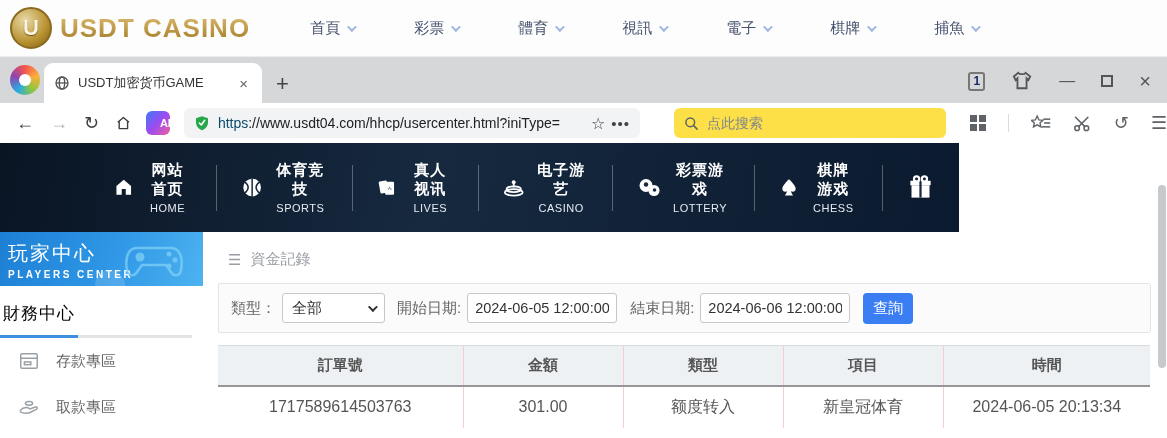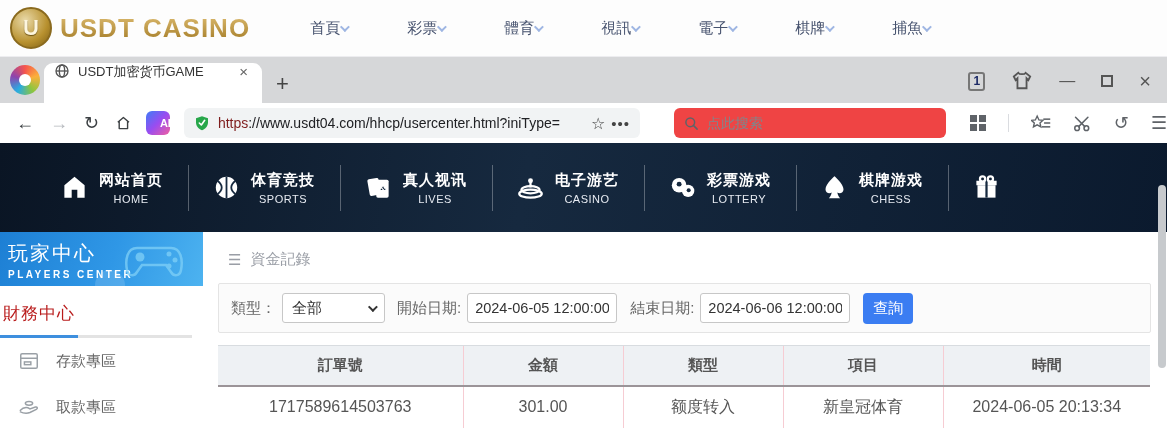--- a/index.html
+++ b/index.html
@@ -6,73 +6,73 @@
   html,body { width:1167px; height:438px; overflow:hidden; }
   body { font-family:"Liberation Sans","DejaVu Sans",sans-serif; position:relative; background:#fff; }
   .abs { position:absolute; }
 
   
   .site-topbar { left:0; top:0; width:1167px; height:57px; background:#fdfdfd; border-bottom:1px solid #ededf0; display:flex; align-items:center; }
   .brand { display:flex; align-items:center; margin-left:10px; }
   .coin { width:42px; height:42px; border-radius:50%; background:radial-gradient(circle at 35% 30%, #e9d9a8, #b8912f 60%, #7a5c14); border:2px solid #8a6a1e; display:flex; align-items:center; justify-content:center; color:#fdf6df; font-weight:bold; font-size:22px; text-shadow:0 1px 1px #6b500f; }
   .brand-text { margin-left:8px; font-size:26px; font-weight:800; letter-spacing:1px; background:linear-gradient(180deg,#d9b76b 10%,#a9822e 85%); -webkit-background-clip:text; background-clip:text; color:transparent; }
   .top-nav { display:flex; margin-left:60px; gap:60px; }
-  .top-nav-item { display:flex; align-items:center; font-size:15px; color:#46526e; cursor:pointer; }
+  .top-nav-item { display:flex; align-items:center; gap:7px; font-size:15px; color:#46526e; cursor:pointer; }
   .chev { width:7px; height:7px; border-right:2px solid #9fb6e3; border-bottom:2px solid #9fb6e3; transform:rotate(45deg) translateY(-2px); }
 
   
   .tabbar { left:0; top:57px; width:1167px; height:46px; background:#d6d7d9; display:flex; align-items:flex-end; }
   .browser-logo { width:30px; height:30px; border-radius:50%; background:conic-gradient(#f6554d,#fbb03b,#8dc63f,#29abe2,#8e44ad,#f6554d); margin:0 0 8px 10px; position:relative; }
   .browser-logo::after { content:''; position:absolute; left:9px; top:9px; width:12px; height:12px; border-radius:50%; background:#fff; }
-  .tab { width:218px; height:40px; background:#fff; border-radius:9px 9px 0 0; margin-left:4px; display:flex; padding:0 10px; }
+  .tab { width:218px; height:40px; background:#fff; border-radius:9px 9px 0 0; margin-left:4px; display:flex; align-items:center; padding:0 10px; }
   .tab-title { font-size:13px; color:#333; margin-left:8px; flex:1; white-space:nowrap; overflow:hidden; }
   .tab-close { color:#666; font-size:15px; padding:0 4px; cursor:pointer; }
   .newtab { font-size:22px; color:#444; margin:0 0 8px 14px; cursor:pointer; line-height:1; }
   .win-controls { margin-left:auto; display:flex; align-items:center; gap:26px; padding-right:16px; margin-bottom:12px; }
   .tabcount { width:17px; height:19px; border:2px solid #777; border-radius:3px; font-size:12px; color:#1c2a66; display:flex; align-items:center; justify-content:center; font-weight:bold; }
   .winbtn { color:#555; font-size:16px; cursor:pointer; line-height:1; }
   .maxbox { width:12px; height:12px; border:2px solid #555; }
 
   
   .addressbar { left:0; top:103px; width:1167px; height:40px; background:#fff; display:flex; align-items:center; }
   .nav-ico { font-size:18px; color:#3c4043; margin-left:16px; cursor:pointer; line-height:1; }
   .nav-ico.dis { color:#b6b9be; }
   .ai-badge { margin-left:14px; width:24px; height:24px; border-radius:6px; background:linear-gradient(135deg,#3f7bf7,#9a4cf0,#f05f9f); color:#fff; font-size:11px; font-weight:bold; display:flex; align-items:center; justify-content:center; cursor:pointer;padding-left:15px; }
   .url-field { margin-left:14px; width:488px; height:30px; background:#f1f3f4; border-radius:6px; display:flex; align-items:center; padding:0 10px; }
   .url-text { font-size:14px; color:#202124; margin-left:8px; flex:1; white-space:nowrap; overflow:hidden; }
-  .url-scheme { color:#7f1d1d; }
+  .url-scheme { color:#0c4a6e; }
   .url-star { font-size:16px; color:#444; padding:0 6px; cursor:pointer; }
   .url-more { font-size:15px; color:#444; letter-spacing:1px; cursor:pointer; }
-  .search-field { margin-left:34px; width:290px; height:30px; background:#ef4444; border-radius:6px; display:flex; align-items:center; padding:0 10px; }
+  .search-field { margin-left:34px; width:290px; height:30px; background:#fde047; border-radius:6px; display:flex; align-items:center; padding:0 10px; }
   .search-field input { border:none; outline:none; background:transparent; font-size:14px; color:#333; margin-left:8px; width:220px; font-family:inherit; }
   .search-field input::placeholder { color:#80868b; }
   .right-icos { display:flex; align-items:center; gap:22px; margin-left:24px; }
   .grid-ico { width:16px; height:16px; display:grid; grid-template-columns:7px 7px; grid-template-rows:7px 7px; gap:2px; cursor:pointer; }
   .grid-ico i { background:#5f6368; }
   .vdiv { width:1px; height:18px; background:#dadce0; }
   .ri { color:#5f6368; font-size:18px; cursor:pointer; line-height:1; }
 
   
-  .casino-nav { left:0; top:143px; width:1167px; height:89px; background:linear-gradient(100deg,#0a1524 0%,#16293f 45%,#0b1a2e 100%); display:flex; align-items:center; padding-left:36px; }
+  .casino-nav { left:0; top:143px; width:959px; height:89px; background:linear-gradient(100deg,#0a1524 0%,#16293f 45%,#0b1a2e 100%); display:flex; align-items:center; padding-left:89px; }
   .cnav-item { display:flex; align-items:center; gap:11px; padding:0 25px; position:relative; cursor:pointer; }
   .cnav-item:not(:first-child)::before { content:''; position:absolute; left:0; top:50%; transform:translateY(-50%); width:1px; height:46px; background:rgba(255,255,255,.3); }
   .cnav-txt { text-align:center; }
   .cnav-zh { font-size:15px; font-weight:bold; color:#fff; letter-spacing:1px; }
   .cnav-en { font-size:11px; color:#e7ebf2; letter-spacing:.5px; margin-top:3px; }
   .cnav-svg { width:27px; height:27px; fill:#fff; stroke:#fff; }
 
   
   .content { left:0; top:232px; width:1167px; height:206px; display:flex; }
   .sidebar { width:203px; background:#fff; position:relative; }
   .side-head { height:54px; background:linear-gradient(110deg,#1d7fd4 0%,#2f97e6 55%,#4db3f0 100%); color:#fff; padding:8px 0 0 8px; position:relative; overflow:hidden; }
   .side-title-zh { font-size:20px; letter-spacing:2px; }
   .side-title-en { font-size:10px; letter-spacing:2.5px; font-weight:bold; margin-top:2px; }
   .gamepad { position:absolute; right:14px; top:8px; opacity:.75; }
   .side-circle { position:absolute; right:78px; bottom:-14px; width:30px; height:30px; border-radius:50%; background:rgba(255,255,255,.15); }
-  .side-section { font-size:17px; color:#b91c1c; padding:16px 0 10px 3px; letter-spacing:1px; }
+  .side-section { font-size:17px; color:#000000; padding:16px 0 10px 3px; letter-spacing:1px; }
   .side-divider { height:3px; width:192px; background:#e3e3e3; position:relative; }
   .side-divider::before { content:''; position:absolute; left:0; top:0; width:78px; height:3px; background:#3e8fde; }
   .side-item { display:flex; align-items:center; gap:16px; padding:12px 0 12px 18px; font-size:15px; color:#666; cursor:pointer; }
   .side-item svg { width:22px; height:22px; stroke:#9aa0a6; fill:none; stroke-width:1.6; }
 
   .main { flex:1; background:#fff; position:relative; }
   .breadcrumb { display:flex; align-items:center; gap:9px; color:#9a9ea6; font-size:15px; padding:18px 0 0 25px; }
   .bc-ico { font-size:15px; color:#9a9ea6; }
   .filter-card { margin:14px 16px 0 15px; border:1px solid #e4e4e4; background:#fbfbfb; border-radius:2px; height:50px; display:flex; align-items:center; padding-left:12px; font-size:15px; color:#666; }
   .filter-label { margin-right:6px; }

